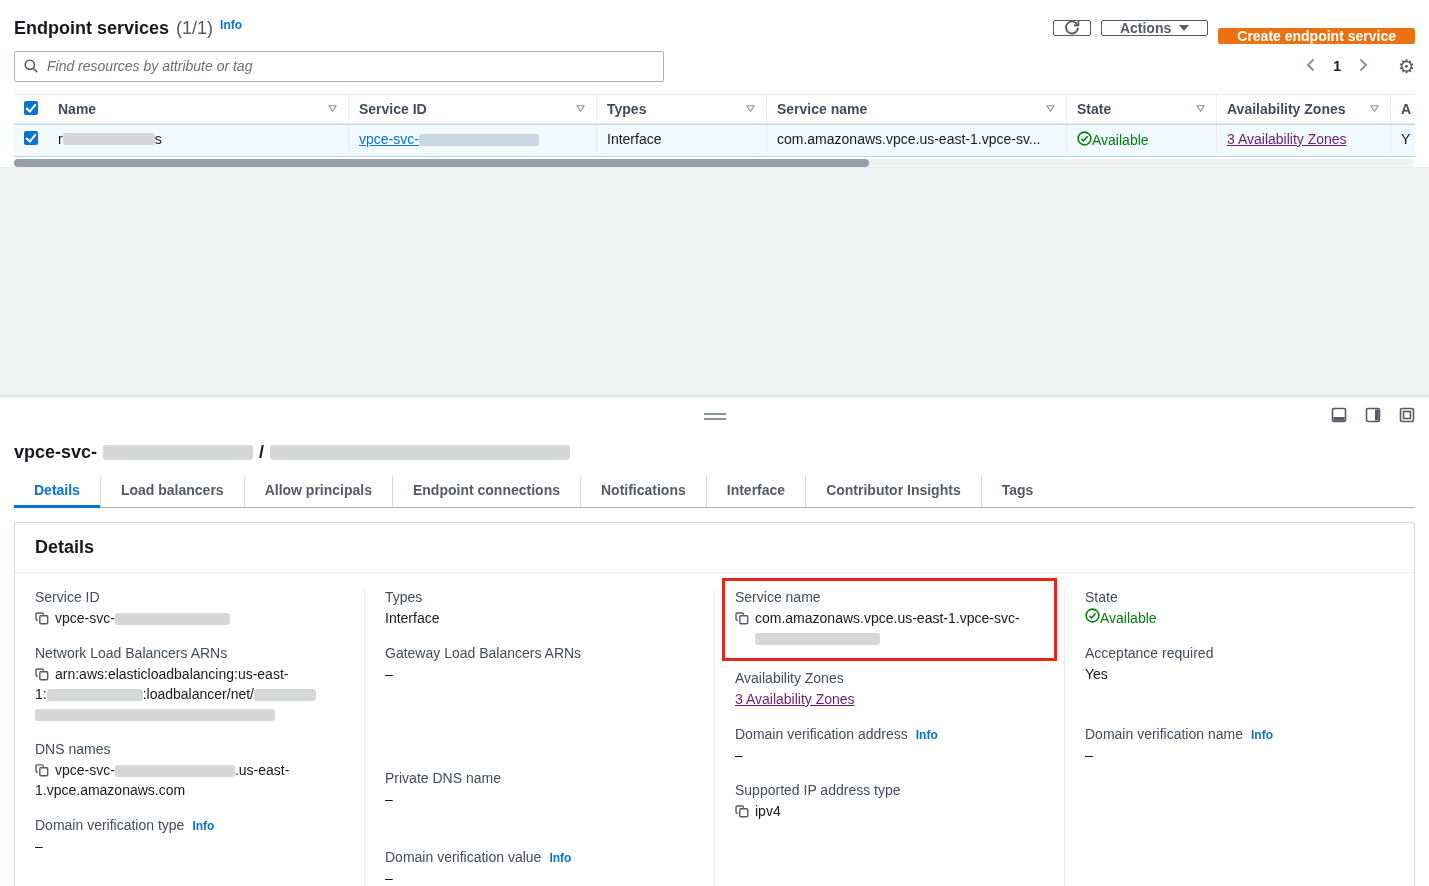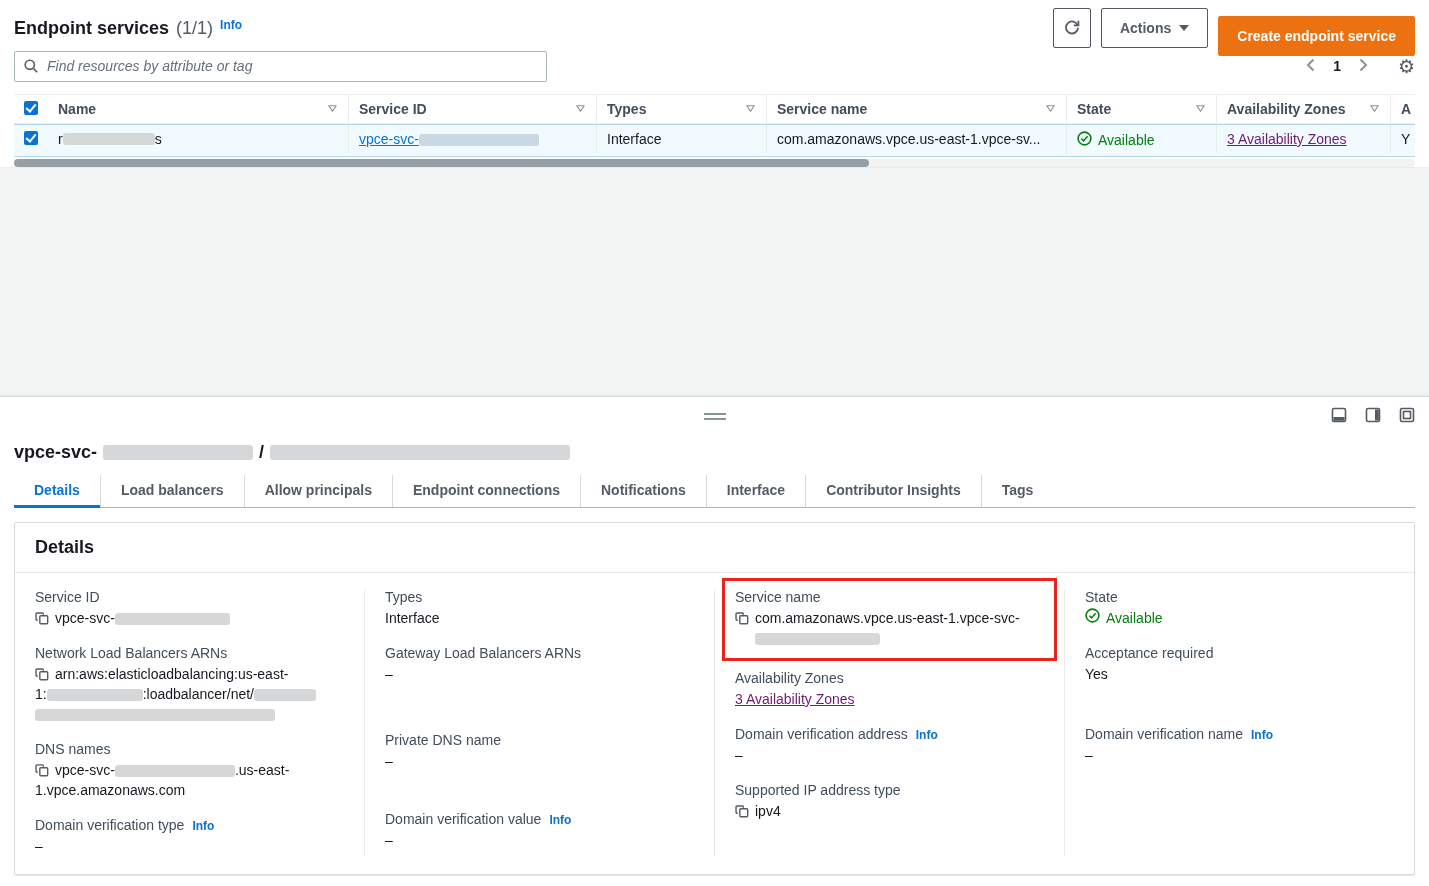--- a/index.html
+++ b/index.html
@@ -11,29 +11,29 @@
   .redact { display:inline-block; background:#d5d7d9; border-radius:3px; height:12px; vertical-align:middle; filter: blur(.6px); }
   .redact.tall { height:15px; }
 
   
   .top { padding: 12px 14px 0 14px; background:#fff; }
   .header-row { display:flex; align-items:center; justify-content:space-between; height:32px; }
   .page-title { font-size:18px; font-weight:700; display:flex; align-items:flex-start; gap:7px; }
   .page-title .count { font-weight:400; color:#545b64; }
   .info-link { font-size:12px; font-weight:700; color:#0972d3; cursor:pointer; }
   .header-actions { display:flex; align-items:center; gap:10px; }
-  .btn { display:inline-flex; align-items:center; justify-content:center; gap:8px; height:40px;
+  .btn { display:inline-flex; align-items:center; justify-content:center; gap:8px; height:16px;
          padding:0 18px; border:1px solid #545b64; border-radius:2px; background:#fff;
          color:#545b64; font-weight:700; font-size:14px; cursor:pointer; }
   .btn.icon-only { width:38px; padding:0; }
   .btn-primary { background:#ec7211; border-color:#ec7211; color:#fff;margin-top:16px; }
   .caret-down { width:0; height:0; border-left:5px solid transparent; border-right:5px solid transparent; border-top:6px solid #545b64; }
 
   .toolbar-row { display:flex; align-items:center; justify-content:space-between; margin-top:6px; height:32px; }
-  .search-box { position:relative; width:533px; }
+  .search-box { position:relative; width:650px; }
   .search-box input { width:100%; height:31px; border:1px solid #aab7b8; border-radius:2px;
          padding:0 10px 0 32px; font-size:14px; font-style:italic; color:#16191f;
          font-family:"Liberation Sans", sans-serif; background:#fff; }
   .search-box input::placeholder { color:#687078; font-style:italic; }
   .search-icon { position:absolute; left:9px; top:7px; }
   .pager { display:flex; align-items:center; gap:4px; }
   .pager .chev { background:none; border:none; padding:4px 8px; cursor:pointer; }
   .pager .pagenum { font-weight:700; padding:0 6px; }
   .gear { margin-left:18px; font-size:19px; color:#545b64; background:none; border:none; cursor:pointer; line-height:1; }
 
@@ -52,21 +52,21 @@
   .c-sname{ width:300px; flex:none; }
   .c-state{ width:150px; flex:none; }
   .c-az   { width:174px; flex:none; }
   .c-acc  { flex:1; min-width:0; }
   .trow { background:#f1faff; border-bottom:1px solid #b5d6ee; border-top:1px solid #b5d6ee; height:33px; }
   .checkbox { width:14px; height:14px; border-radius:2px; background:#0972d3; position:relative; cursor:pointer; flex:none; }
   .checkbox::after { content:""; position:absolute; left:4px; top:1px; width:4px; height:8px;
         border:solid #fff; border-width:0 2px 2px 0; transform:rotate(40deg); }
   .link-blue { color:#0972d3; text-decoration:underline; cursor:pointer; }
   .link-dark { color:#701a75; text-decoration:underline; cursor:pointer; }
-  .state-ok { display:inline-flex; align-items:center; gap:6px; color:#037f0c; }
+  .state-ok { display:inline-flex; align-items:center; color:#037f0c; }
   .filter-tri { flex:none; margin-left:6px; cursor:pointer; }
 
   .hscroll { margin:2px 0 0 0; height:8px; background:#f1f3f3; border-radius:4px; position:relative; cursor:pointer; }
   .hscroll .thumb { position:absolute; left:0; top:0; height:8px; width:61%; background:#95a0a6; border-radius:4px; cursor:grab; }
 
   .grey-gap { height:229px; background:#f2f3f3; border-top:1px solid #eaeded; }
 
   
   .split { height:40px; background:#fff; border-top:1px solid #d5dbdb; position:relative;
            box-shadow:0 -1px 2px rgba(0,0,0,.06); }
@@ -327,21 +327,21 @@
           </div>
           <div class="fvalue">–</div>
         </div>
       </div>
 
       <div class="col">
         <div class="field">
           <div class="flabel">Types</div>
           <div class="fvalue">Interface</div>
         </div>
-        <div class="field" style="margin-bottom:48px">
+        <div class="field" style="margin-bottom:86px">
           <div class="flabel">Gateway Load Balancers ARNs</div>
           <div class="fvalue">–</div>
         </div>
         <div class="field">
           <div class="flabel">Private DNS name</div>
           <div class="fvalue">–</div>
         </div>
         <div class="field" style="margin-top:40px">
           <div class="flabel">
             <span>Domain verification value</span>

